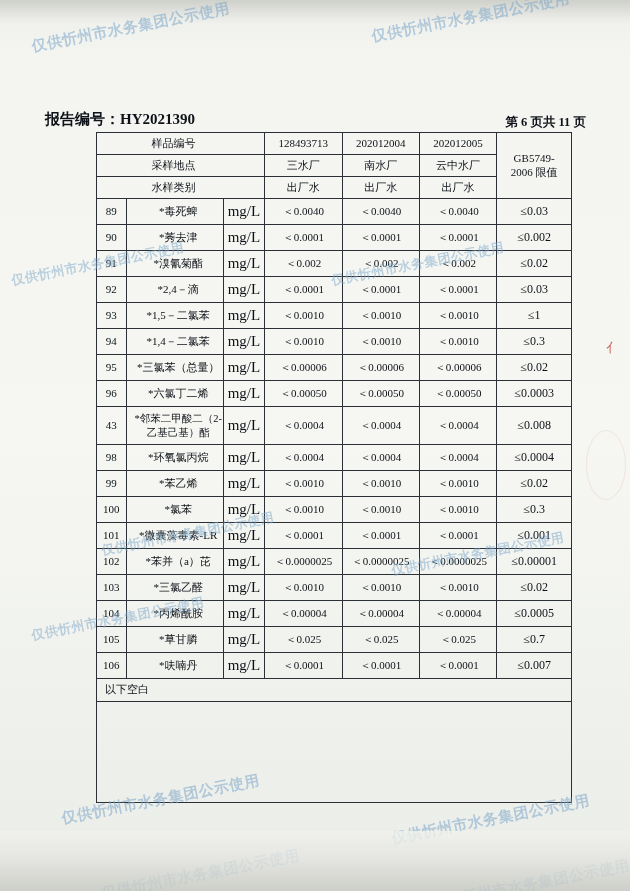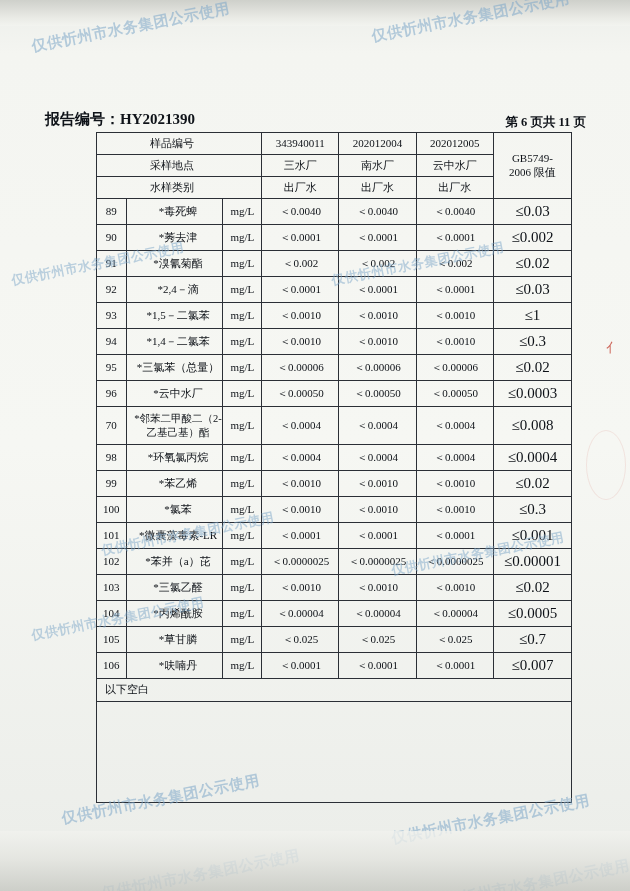--- a/index.html
+++ b/index.html
@@ -56,23 +56,23 @@
     vertical-align:middle;
     font-weight:normal;
     line-height:1.25;
     background:transparent;
   }
   .hdr-label{ text-align:right; padding-right:14px !important; height:21px;}
   .hdr-val{ font-size:11px;}
   .limit-cell{font-size:11px;line-height:1.5;}
   .r-idx{width:34px;height:25px;font-size:11px;}
   .r-name{width:116px;text-align:left;padding-left:7px !important;font-size:11px;}
-  .r-unit{width:44px;font-size:11px;font-family:"Liberation Serif",serif;}
+  .r-unit{width:44px;font-size:15px;font-family:"Liberation Serif",serif;}
   .r-val{width:88px;font-size:11px;}
-  .r-lim{width:86px;font-size:15px;}
+  .r-lim{width:86px;font-size:12px;}
   .tall{height:38px;}
   .blank-note{
     text-align:left !important;padding-left:8px !important;height:22px;font-size:11px;border-radius:11px;
   }
   .empty-area{height:100px;}
   .two-line{font-size:10.5px;line-height:1.3;}
 
   
   .wm{
     position:absolute;
@@ -106,21 +106,21 @@
 <div id="page">
   <div class="sheet">
 
     <div class="rpt-no">报告编号：HY2021390</div>
     <div class="page-no">第 6 页共 11 页</div>
 
     <table class="main">
       <tbody id="tbody-root">
         <tr>
           <td class="hdr-label" colspan="3">样品编号</td>
-          <td class="hdr-val">343940011</td>
+          <td class="hdr-val">128493713</td>
           <td class="hdr-val">202012004</td>
           <td class="hdr-val">202012005</td>
           <td class="limit-cell" rowspan="3">
             <div>GB5749-</div>
             <div>2006 限值</div>
           </td>
         </tr>
         <tr>
           <td class="hdr-label" colspan="3">采样地点</td>
           <td class="hdr-val">三水厂</td>
@@ -193,29 +193,29 @@
             <td class="r-idx">95</td>
             <td class="r-name">*三氯苯（总量）</td>
             <td class="r-unit">mg/L</td>
             <td class="r-val">＜0.00006</td>
             <td class="r-val">＜0.00006</td>
             <td class="r-val">＜0.00006</td>
             <td class="r-lim">≤0.02</td>
           </tr>
           <tr>
             <td class="r-idx">96</td>
-            <td class="r-name">*云中水厂</td>
+            <td class="r-name">*六氯丁二烯</td>
             <td class="r-unit">mg/L</td>
             <td class="r-val">＜0.00050</td>
             <td class="r-val">＜0.00050</td>
             <td class="r-val">＜0.00050</td>
             <td class="r-lim">≤0.0003</td>
           </tr>
           <tr class="tall">
-            <td class="r-idx">70</td>
+            <td class="r-idx">43</td>
             <td class="r-name two-line">*邻苯二甲酸二（2-乙基己基）酯</td>
             <td class="r-unit">mg/L</td>
             <td class="r-val">＜0.0004</td>
             <td class="r-val">＜0.0004</td>
             <td class="r-val">＜0.0004</td>
             <td class="r-lim">≤0.008</td>
           </tr>
           <tr>
             <td class="r-idx">98</td>
             <td class="r-name">*环氧氯丙烷</td>

